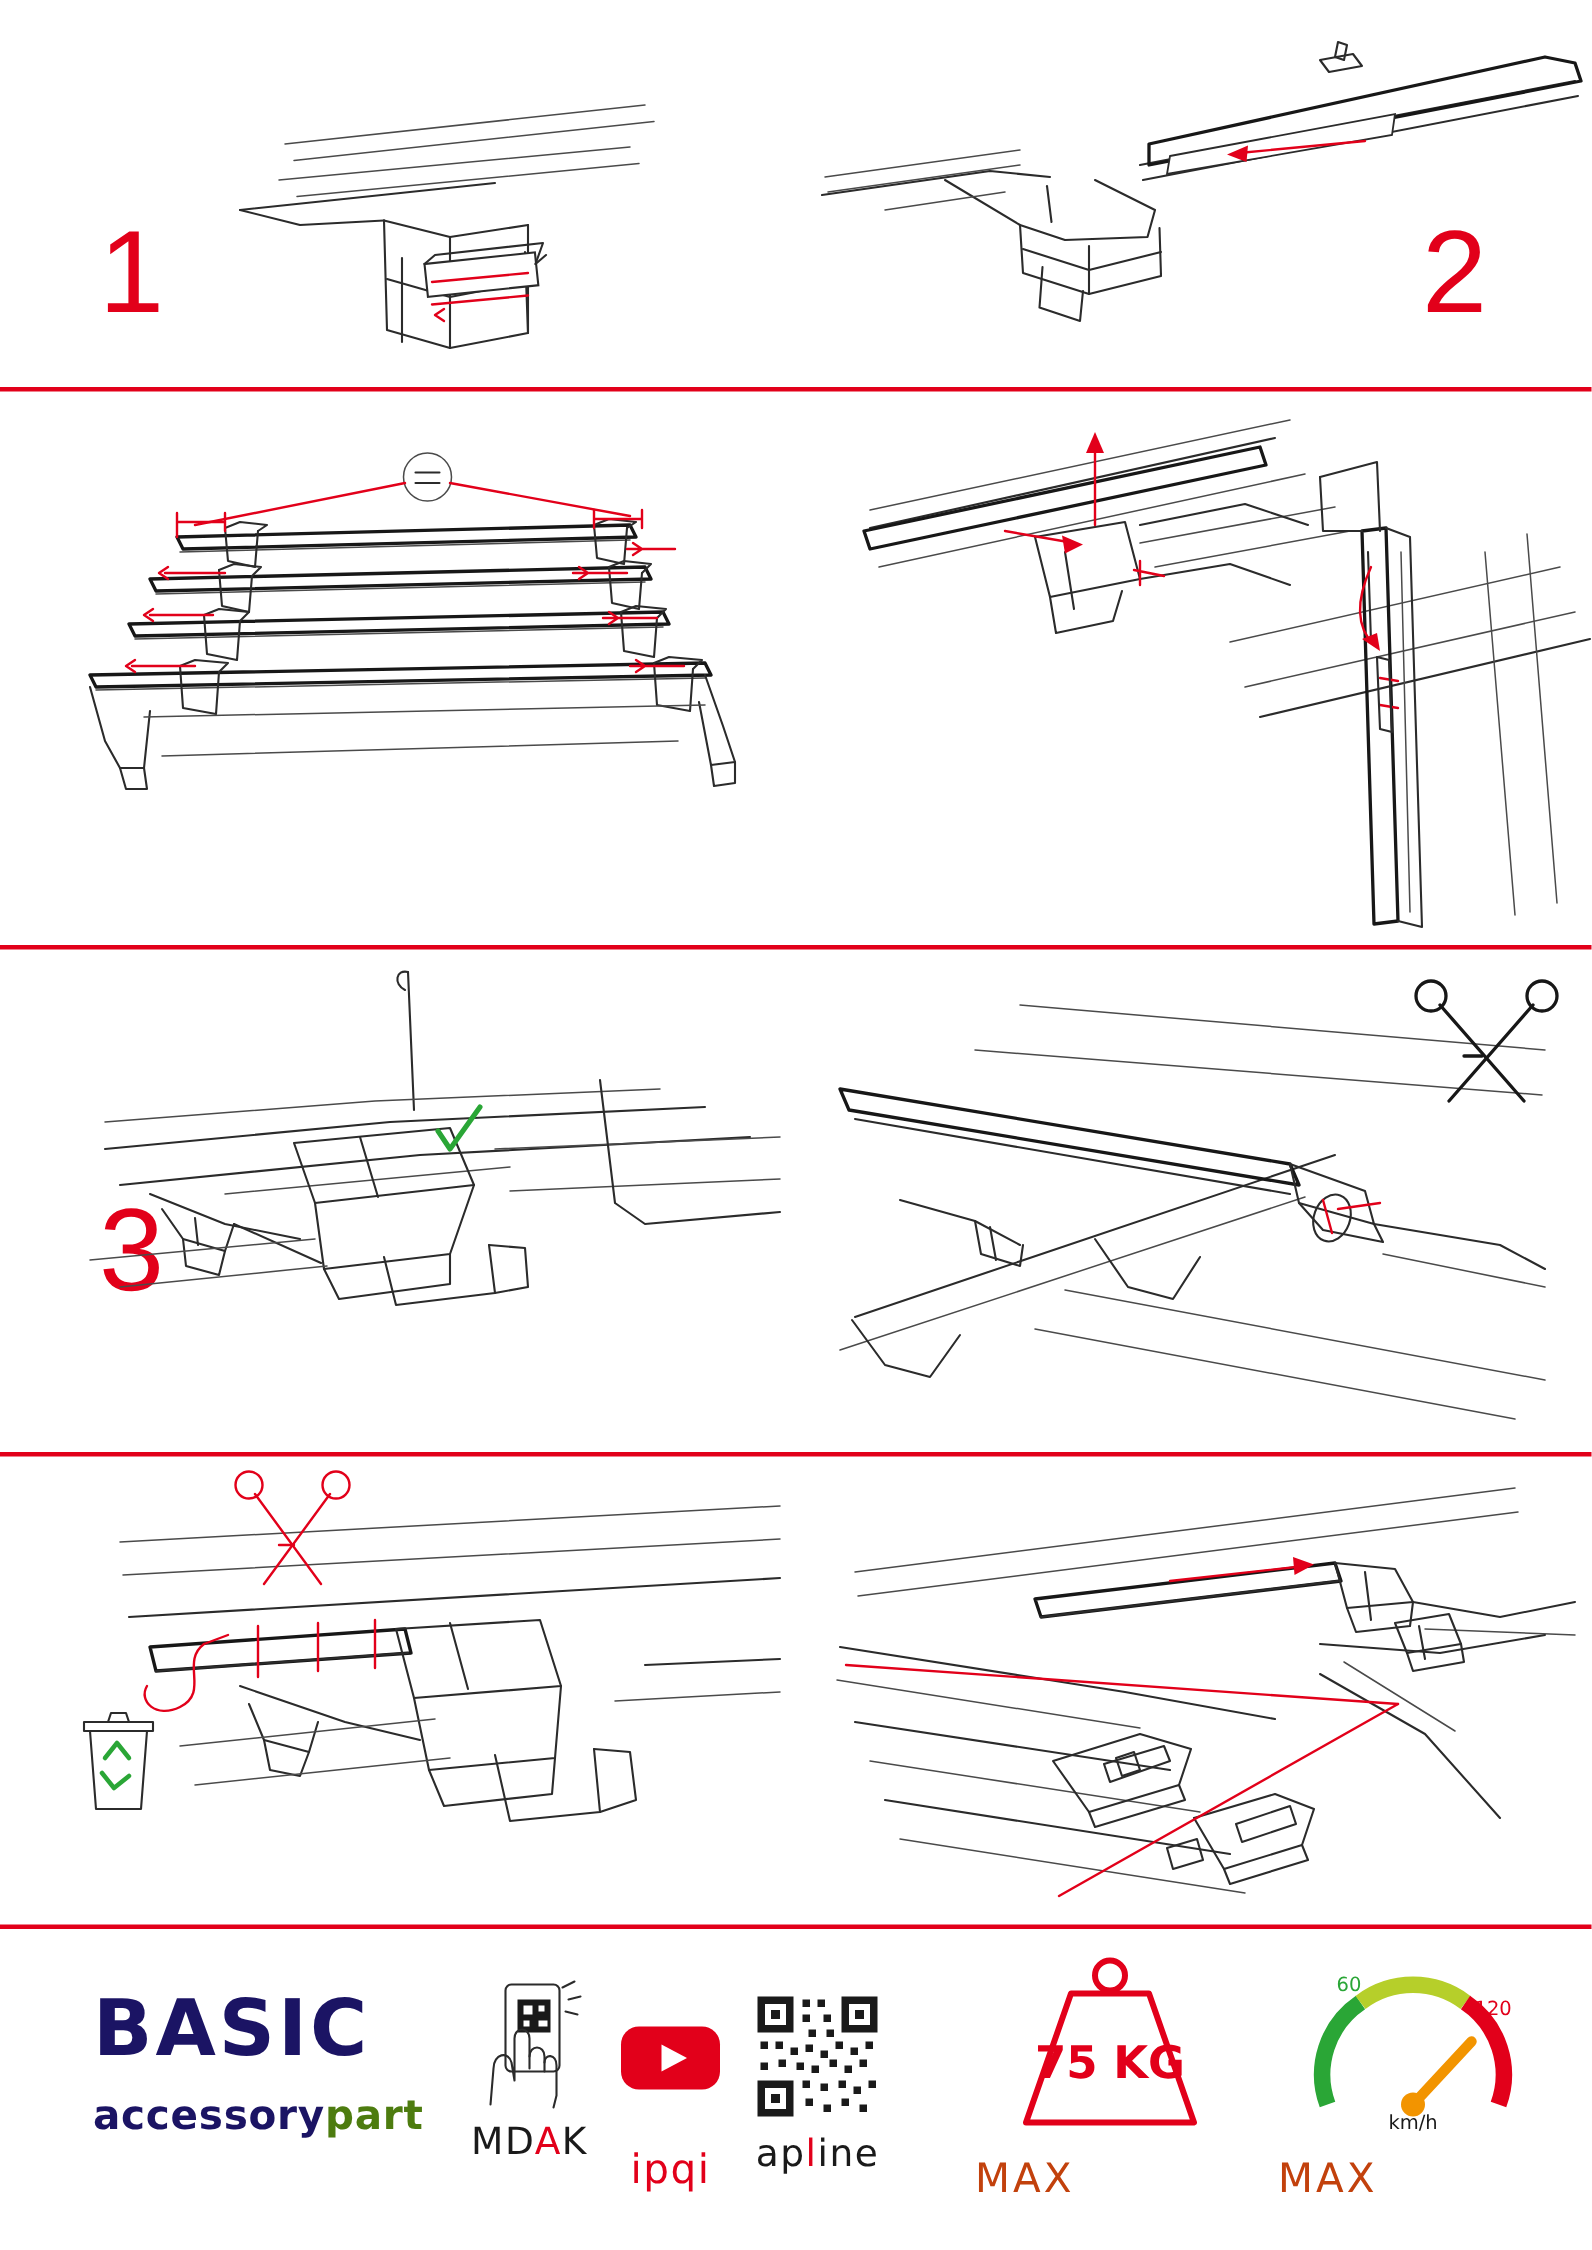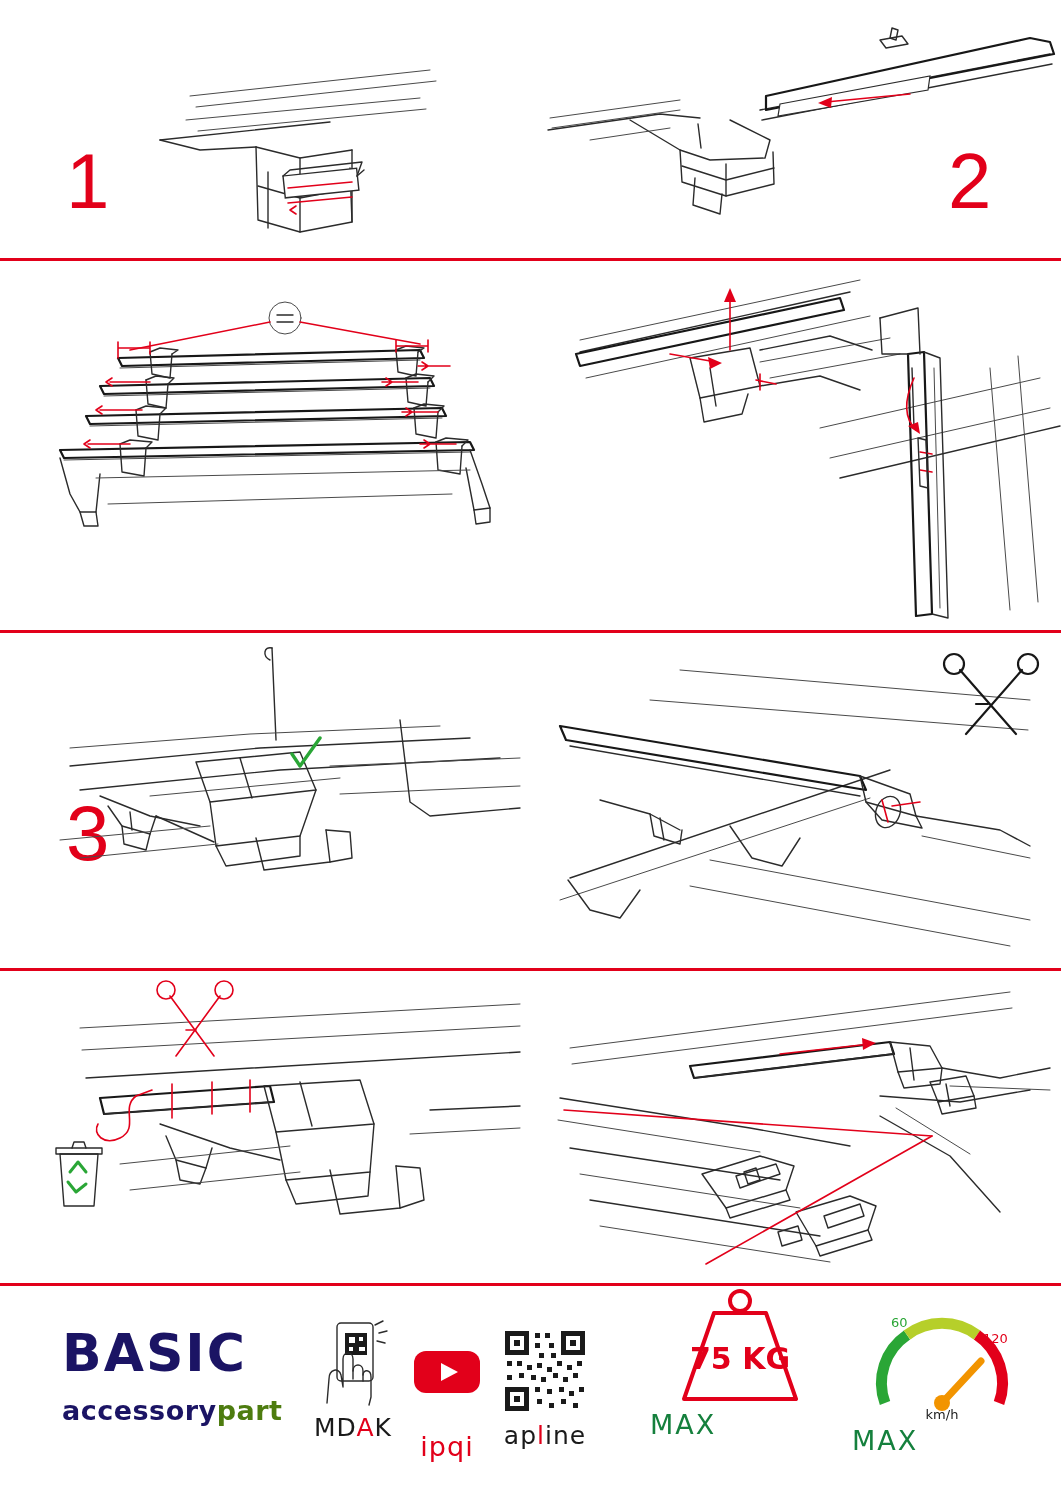--- a/index.html
+++ b/index.html
@@ -111,23 +111,23 @@
   .cap-apline { color: #1a1a1a; }
   .cap-apline .l { color: #e2001a; }
 
   .max-cell {
     position: absolute;
     text-align: left;
   }
   .max-cell .maxcap {
     font-family: "DejaVu Sans", sans-serif;
     font-size: 27px;
-    color: #15803d;
+    color: #c2410c;
     letter-spacing: 2px;
-    margin-top: 4px;
+    margin-top: 16px;
   }
   .kg-text {
     font-family: "DejaVu Sans", sans-serif;
     font-size: 30px;
     font-weight: 700;
     fill: #e2001a;
   }
 </style>
 </head>
 <body>
@@ -527,21 +527,21 @@
             <rect x="76" y="58" width="5" height="5"></rect>
           <rect x="34" y="70" width="5" height="5"></rect>
             <rect x="46" y="74" width="5" height="5"></rect>
             <rect x="58" y="70" width="5" height="5"></rect>
           <rect x="70" y="74" width="5" height="5"></rect>
         </g>
       </svg>
       <div class="cap cap-apline"><span>ap</span><span class="l">l</span><span>ine</span></div>
     </div>
 
-    <div class="max-cell" style="left:650px; top:4px; width:180px;">
+    <div class="max-cell" style="left:650px; top:20px; width:180px;">
       <svg width="140" height="118" viewBox="0 0 140 118" style="margin:0 auto;display:block;">
         <circle cx="70" cy="14" r="10" fill="none" stroke="#e2001a" stroke-width="4"></circle>
         <path d="M44 26 L96 26 L126 112 L14 112 Z" fill="none" stroke="#e2001a" stroke-width="4" stroke-linejoin="round"></path>
         <text x="70" y="82" text-anchor="middle" class="kg-text">75 KG</text>
       </svg>
       <div class="maxcap">MAX</div>
     </div>
 
     <div class="max-cell" style="left:852px; top:16px; width:180px;">
       <svg width="150" height="122" viewBox="0 0 150 122" style="margin:0 auto;display:block;">

